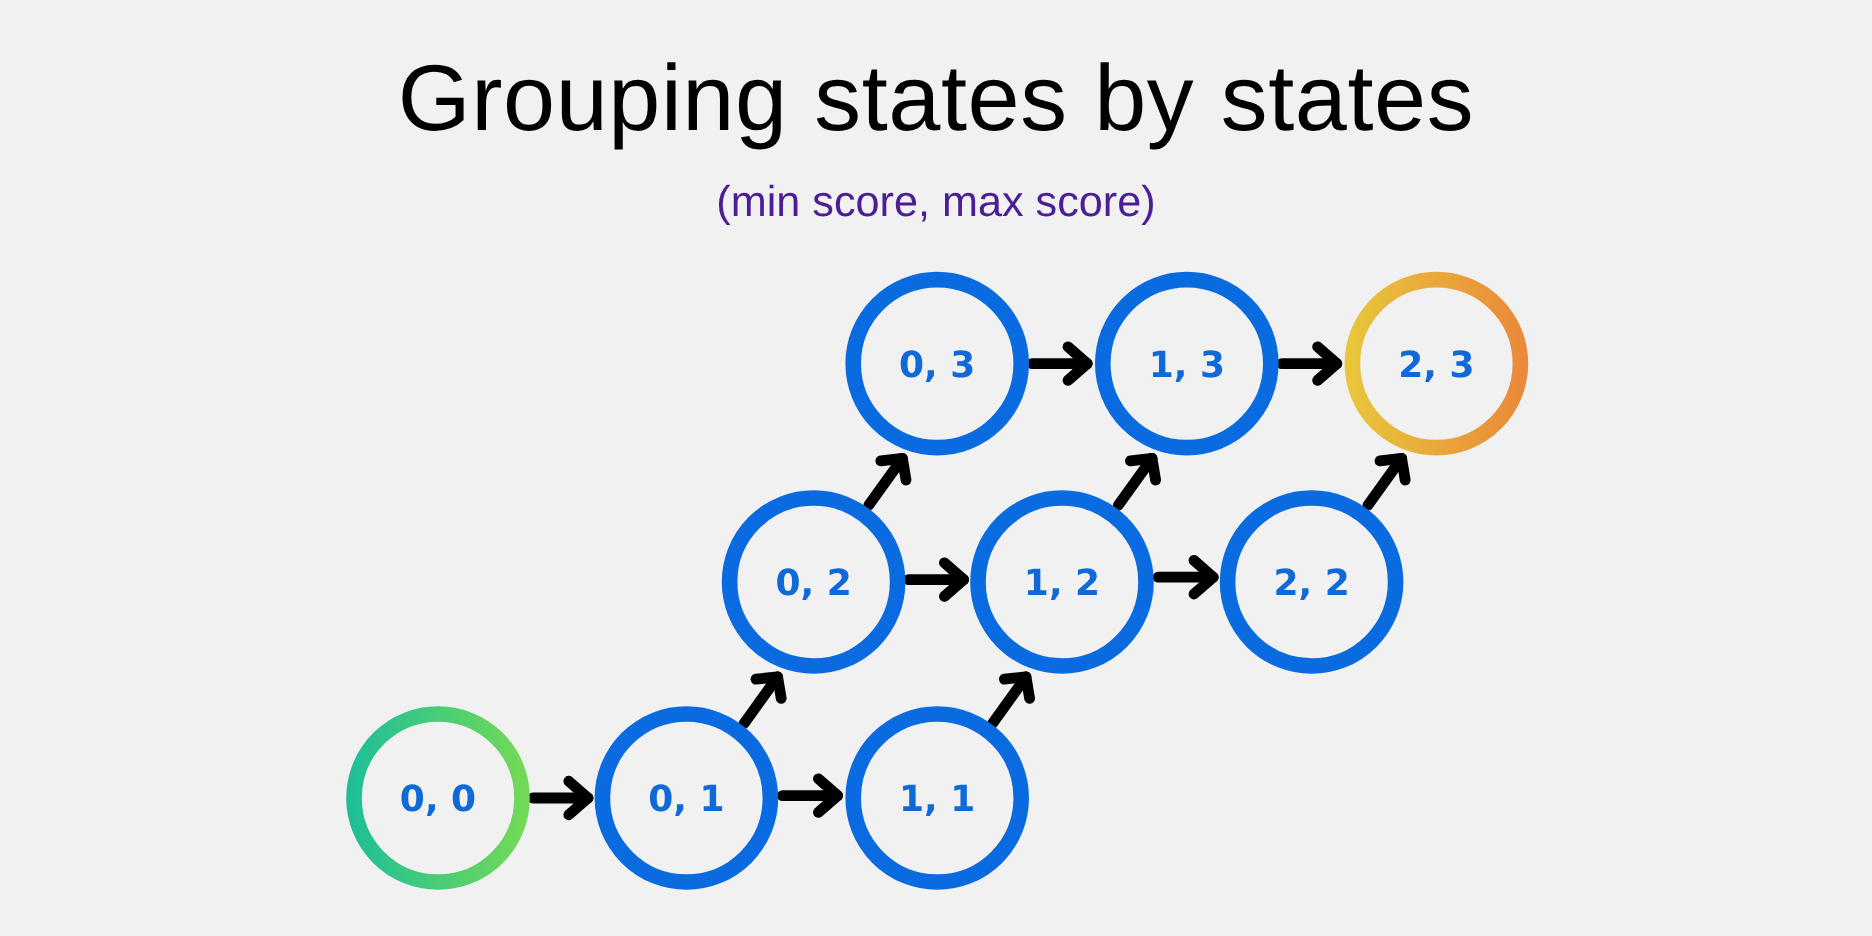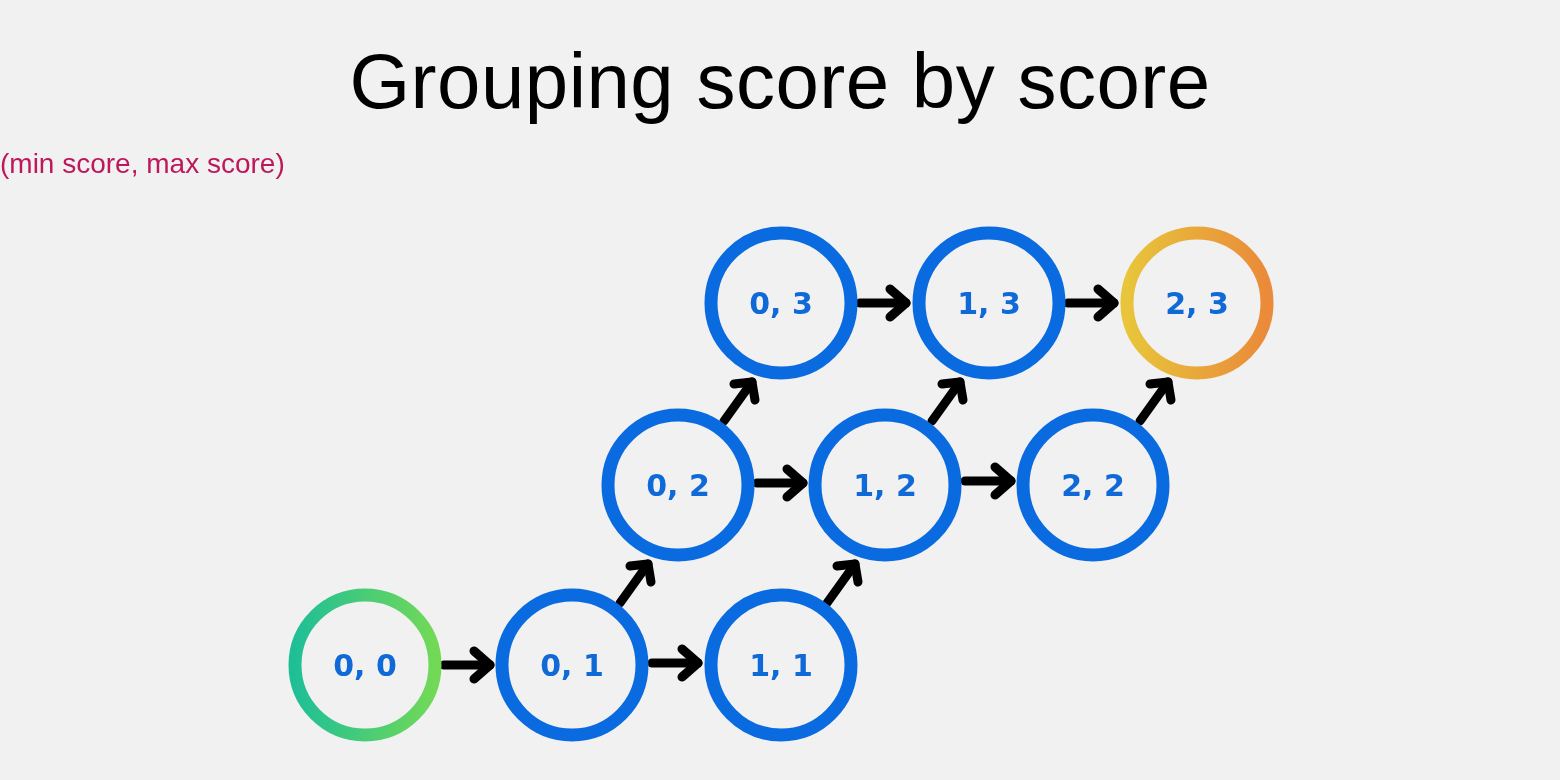--- a/index.html
+++ b/index.html
@@ -9,32 +9,32 @@
     font-family: "Liberation Sans", "DejaVu Sans", sans-serif;
     position: relative;
   }
   .title {
     position: absolute; left: 0; right: 0; top: 42px;
     text-align: center; font-size: 78px; color: #000;
     letter-spacing: 0.5px; line-height: 1;
   }
   .subtitle {
     position: absolute; left: 0; right: 0; top: 150px;
-    font-size: 28px; color: #be185d; line-height: 1;
+    text-align: center; font-size: 36px; color: #4c1d95; line-height: 1;
   }
   svg.diagram { position: absolute; left: 0; top: 0; }
   .node-label {
     font-family: "DejaVu Sans", "Liberation Sans", sans-serif;
     font-weight: bold; font-size: 30px; fill: #0f6ad8;
   }
 </style>
 </head>
 <body>
 
-<div class="title">Grouping score by score</div>
+<div class="title">Grouping states by states</div>
 <div class="subtitle">(min score, max score)</div>
 
 <svg class="diagram" width="1560" height="780" viewBox="0 0 1560 780">
   <defs>
     <linearGradient id="gStart" x1="0" y1="0.5" x2="1" y2="0.5">
       <stop offset="0" stop-color="#1fbf96"></stop>
       <stop offset="1" stop-color="#72d957"></stop>
     </linearGradient>
     <linearGradient id="gEnd" x1="0" y1="0.5" x2="1" y2="0.5">
       <stop offset="0" stop-color="#e8c53a"></stop>

